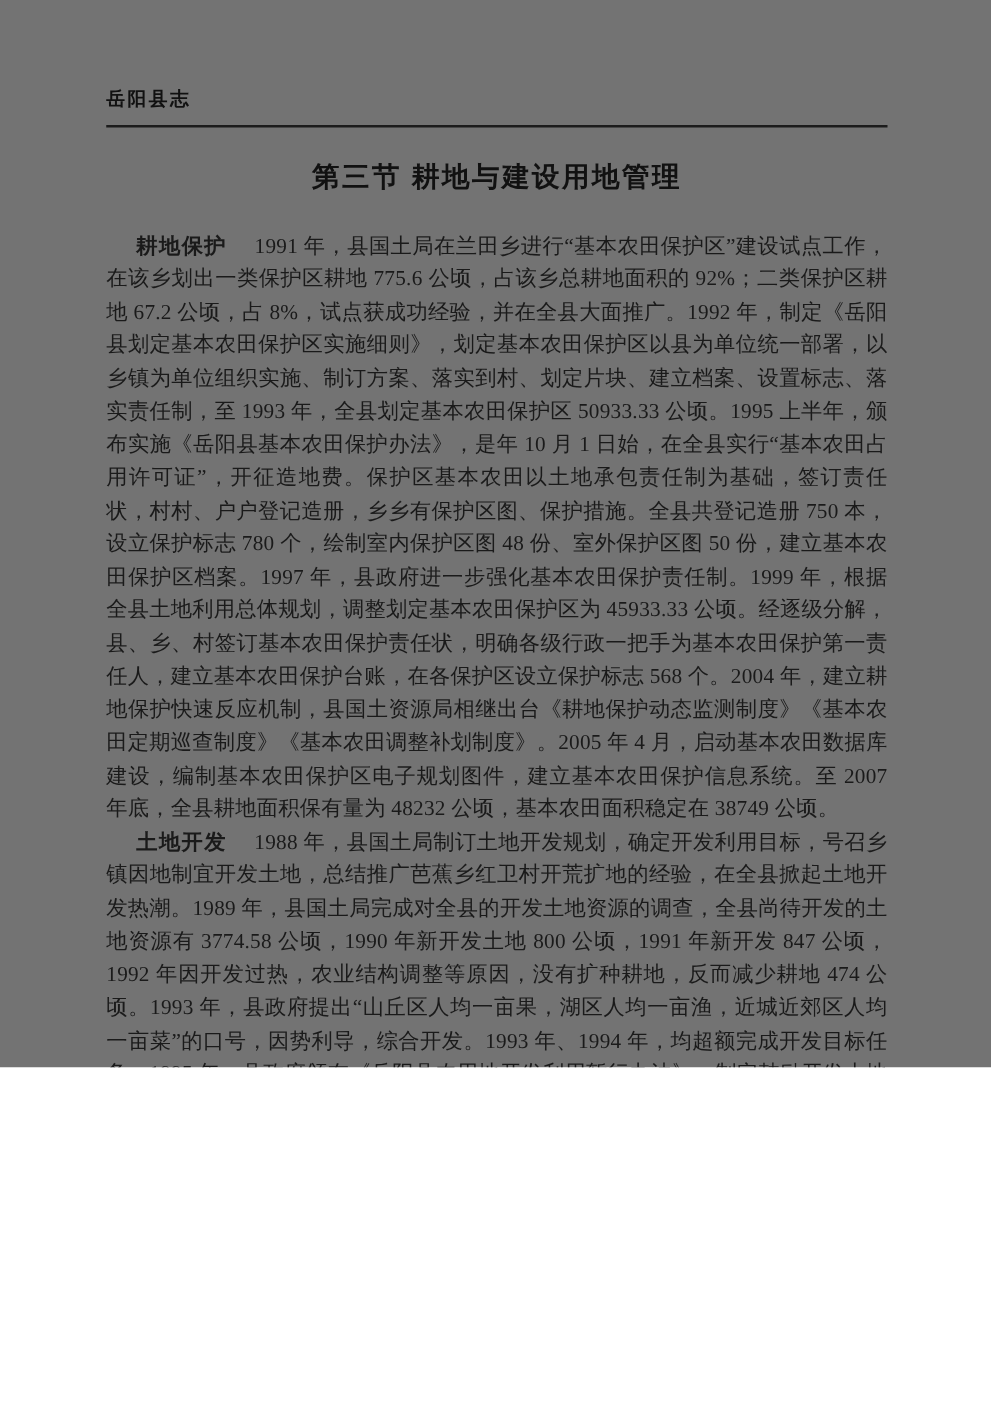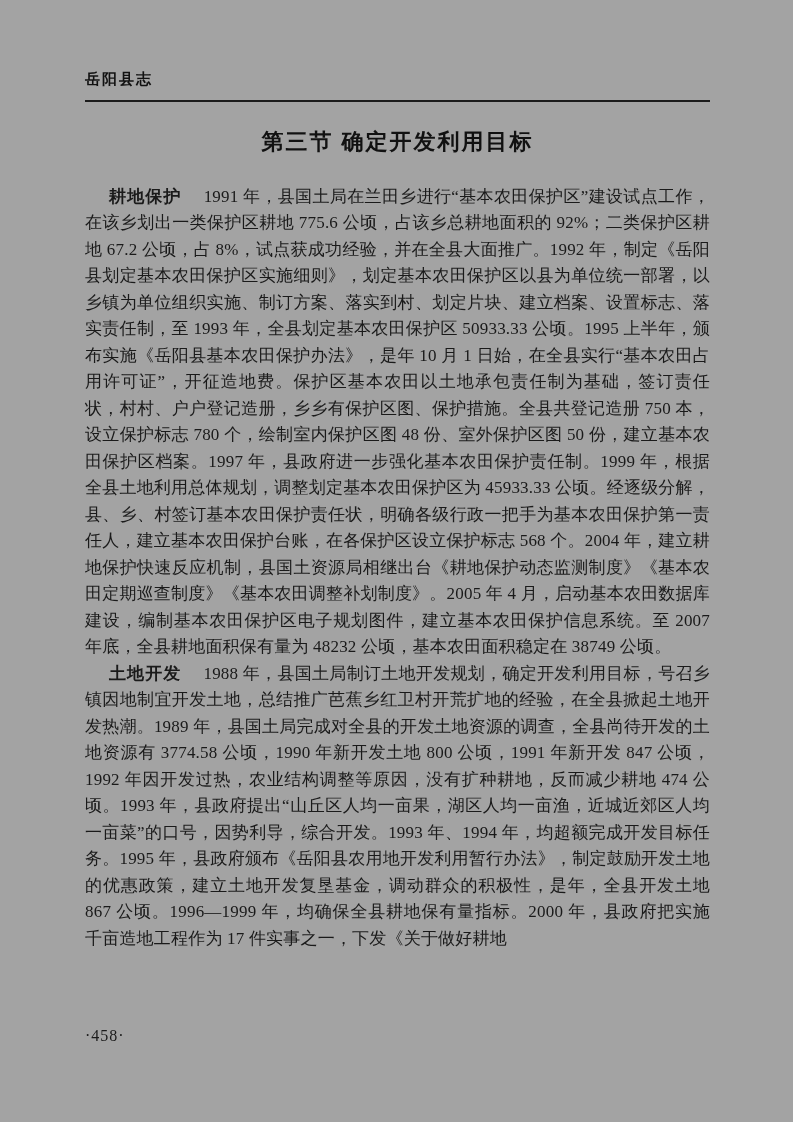--- a/index.html
+++ b/index.html
@@ -3,22 +3,22 @@
 <meta charset="utf-8">
 <style>
   html, body {
     margin: 0;
     padding: 0;
     background: #ffffff;
   }
   .page {
     position: relative;
     width: 793px;
-    height: 1122px;
-    background: #a3a3a3;
+    height: 854px;
+    background: #737373;
     color: #1a1a1a;
     font-family: "Liberation Serif", "DejaVu Serif", serif;
     overflow: hidden;
     box-sizing: border-box;
   }
   .text-col {
     position: absolute;
     left: 85px;
     top: 0;
     width: 625px;
@@ -83,21 +83,21 @@
   <div class="text-col">
 
     <div class="running-header">
       <span class="book-title">岳阳县志</span>
     </div>
 
     <div class="body-text">
 
 
       <h2 class="section-title">
-        <span class="section-number">第三节</span><span>确定开发利用目标</span>
+        <span class="section-number">第三节</span><span>耕地与建设用地管理</span>
       </h2>
 
       <p class="para indented">
         <span class="lead">耕地保护</span><span>1991 年，县国土局在兰田乡进行“基本农田保护区”建设试点工作，在该乡划出一类保护区耕地 775.6 公顷，占该乡总耕地面积的 92%；二类保护区耕地 67.2 公顷，占 8%，试点获成功经验，并在全县大面推广。1992 年，制定《岳阳县划定基本农田保护区实施细则》，划定基本农田保护区以县为单位统一部署，以乡镇为单位组织实施、制订方案、落实到村、划定片块、建立档案、设置标志、落实责任制，至 1993 年，全县划定基本农田保护区 50933.33 公顷。1995 上半年，颁布实施《岳阳县基本农田保护办法》，是年 10 月 1 日始，在全县实行“基本农田占用许可证”，开征造地费。保护区基本农田以土地承包责任制为基础，签订责任状，村村、户户登记造册，乡乡有保护区图、保护措施。全县共登记造册 750 本，设立保护标志 780 个，绘制室内保护区图 48 份、室外保护区图 50 份，建立基本农田保护区档案。1997 年，县政府进一步强化基本农田保护责任制。1999 年，根据全县土地利用总体规划，调整划定基本农田保护区为 45933.33 公顷。经逐级分解，县、乡、村签订基本农田保护责任状，明确各级行政一把手为基本农田保护第一责任人，建立基本农田保护台账，在各保护区设立保护标志 568 个。2004 年，建立耕地保护快速反应机制，县国土资源局相继出台《耕地保护动态监测制度》《基本农田定期巡查制度》《基本农田调整补划制度》。2005 年 4 月，启动基本农田数据库建设，编制基本农田保护区电子规划图件，建立基本农田保护信息系统。至 2007 年底，全县耕地面积保有量为 48232 公顷，基本农田面积稳定在 38749 公顷。</span>
       </p>
 
       <p class="para indented">
         <span class="lead">土地开发</span><span>1988 年，县国土局制订土地开发规划，确定开发利用目标，号召乡镇因地制宜开发土地，总结推广芭蕉乡红卫村开荒扩地的经验，在全县掀起土地开发热潮。1989 年，县国土局完成对全县的开发土地资源的调查，全县尚待开发的土地资源有 3774.58 公顷，1990 年新开发土地 800 公顷，1991 年新开发 847 公顷，1992 年因开发过热，农业结构调整等原因，没有扩种耕地，反而减少耕地 474 公顷。1993 年，县政府提出“山丘区人均一亩果，湖区人均一亩渔，近城近郊区人均一亩菜”的口号，因势利导，综合开发。1993 年、1994 年，均超额完成开发目标任务。1995 年，县政府颁布《岳阳县农用地开发利用暂行办法》，制定鼓励开发土地的优惠政策，建立土地开发复垦基金，调动群众的积极性，是年，全县开发土地 867 公顷。1996—1999 年，均确保全县耕地保有量指标。2000 年，县政府把实施千亩造地工程作为 17 件实事之一，下发《关于做好耕地</span>
       </p>
 

